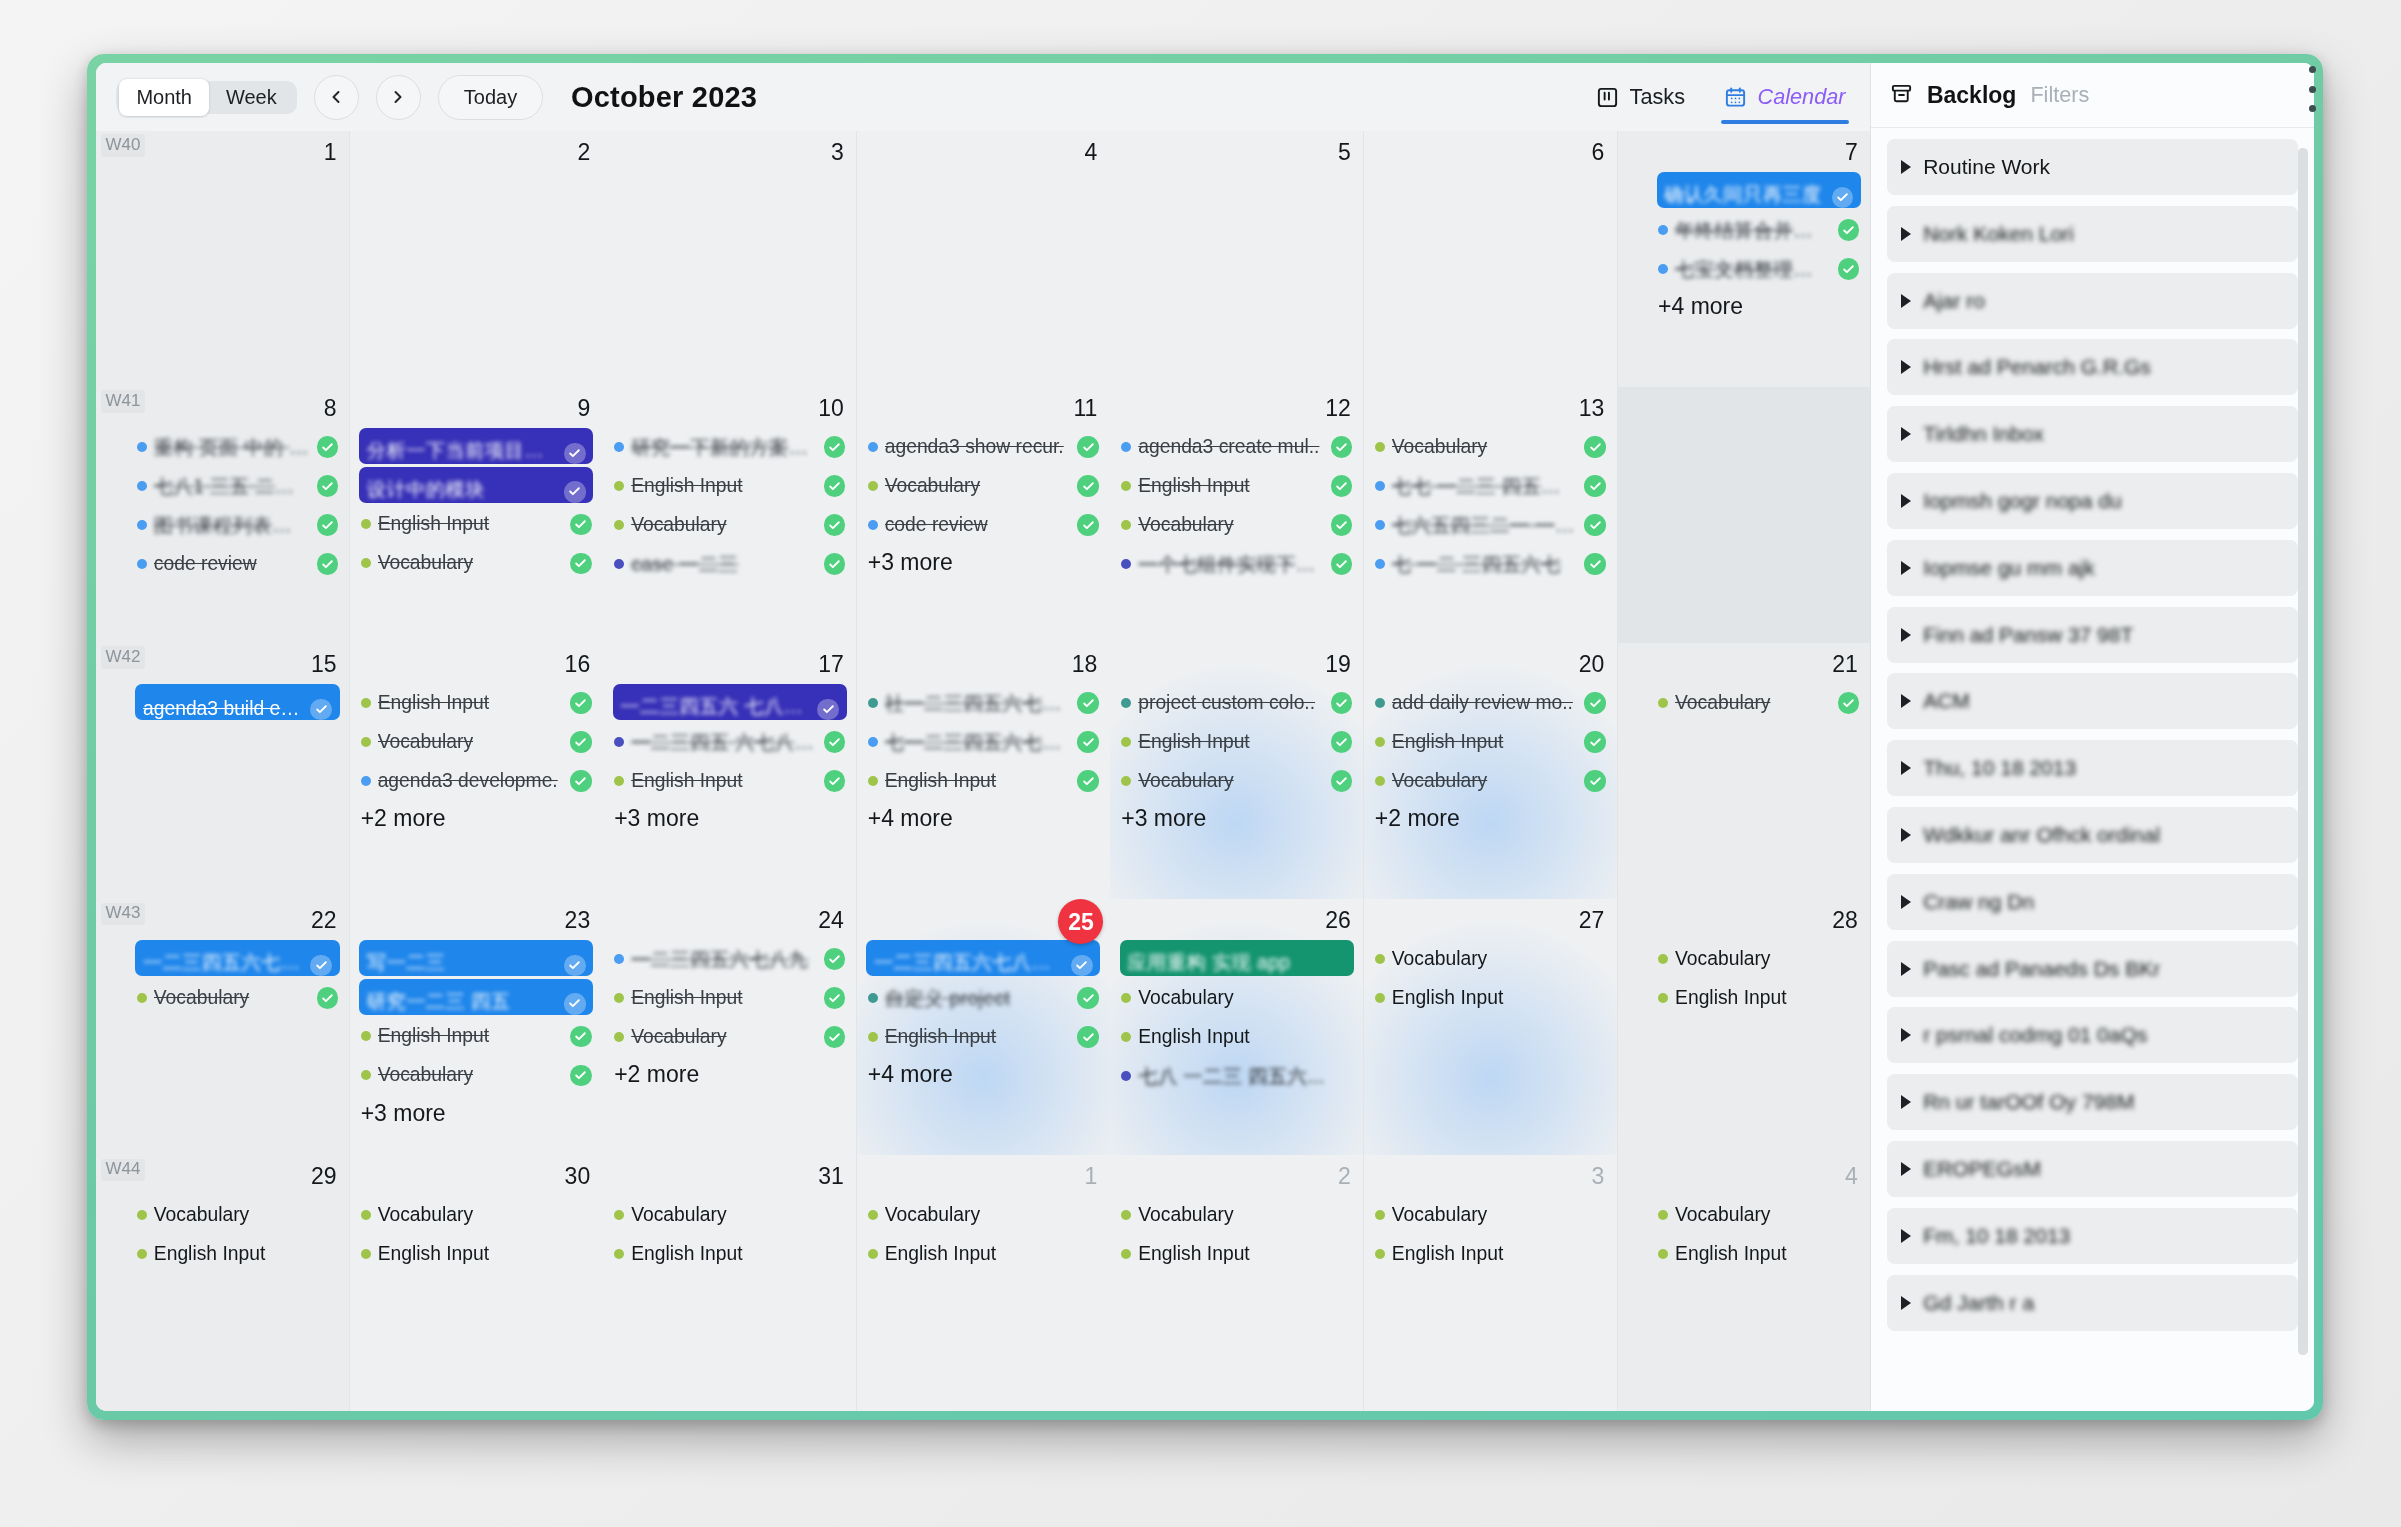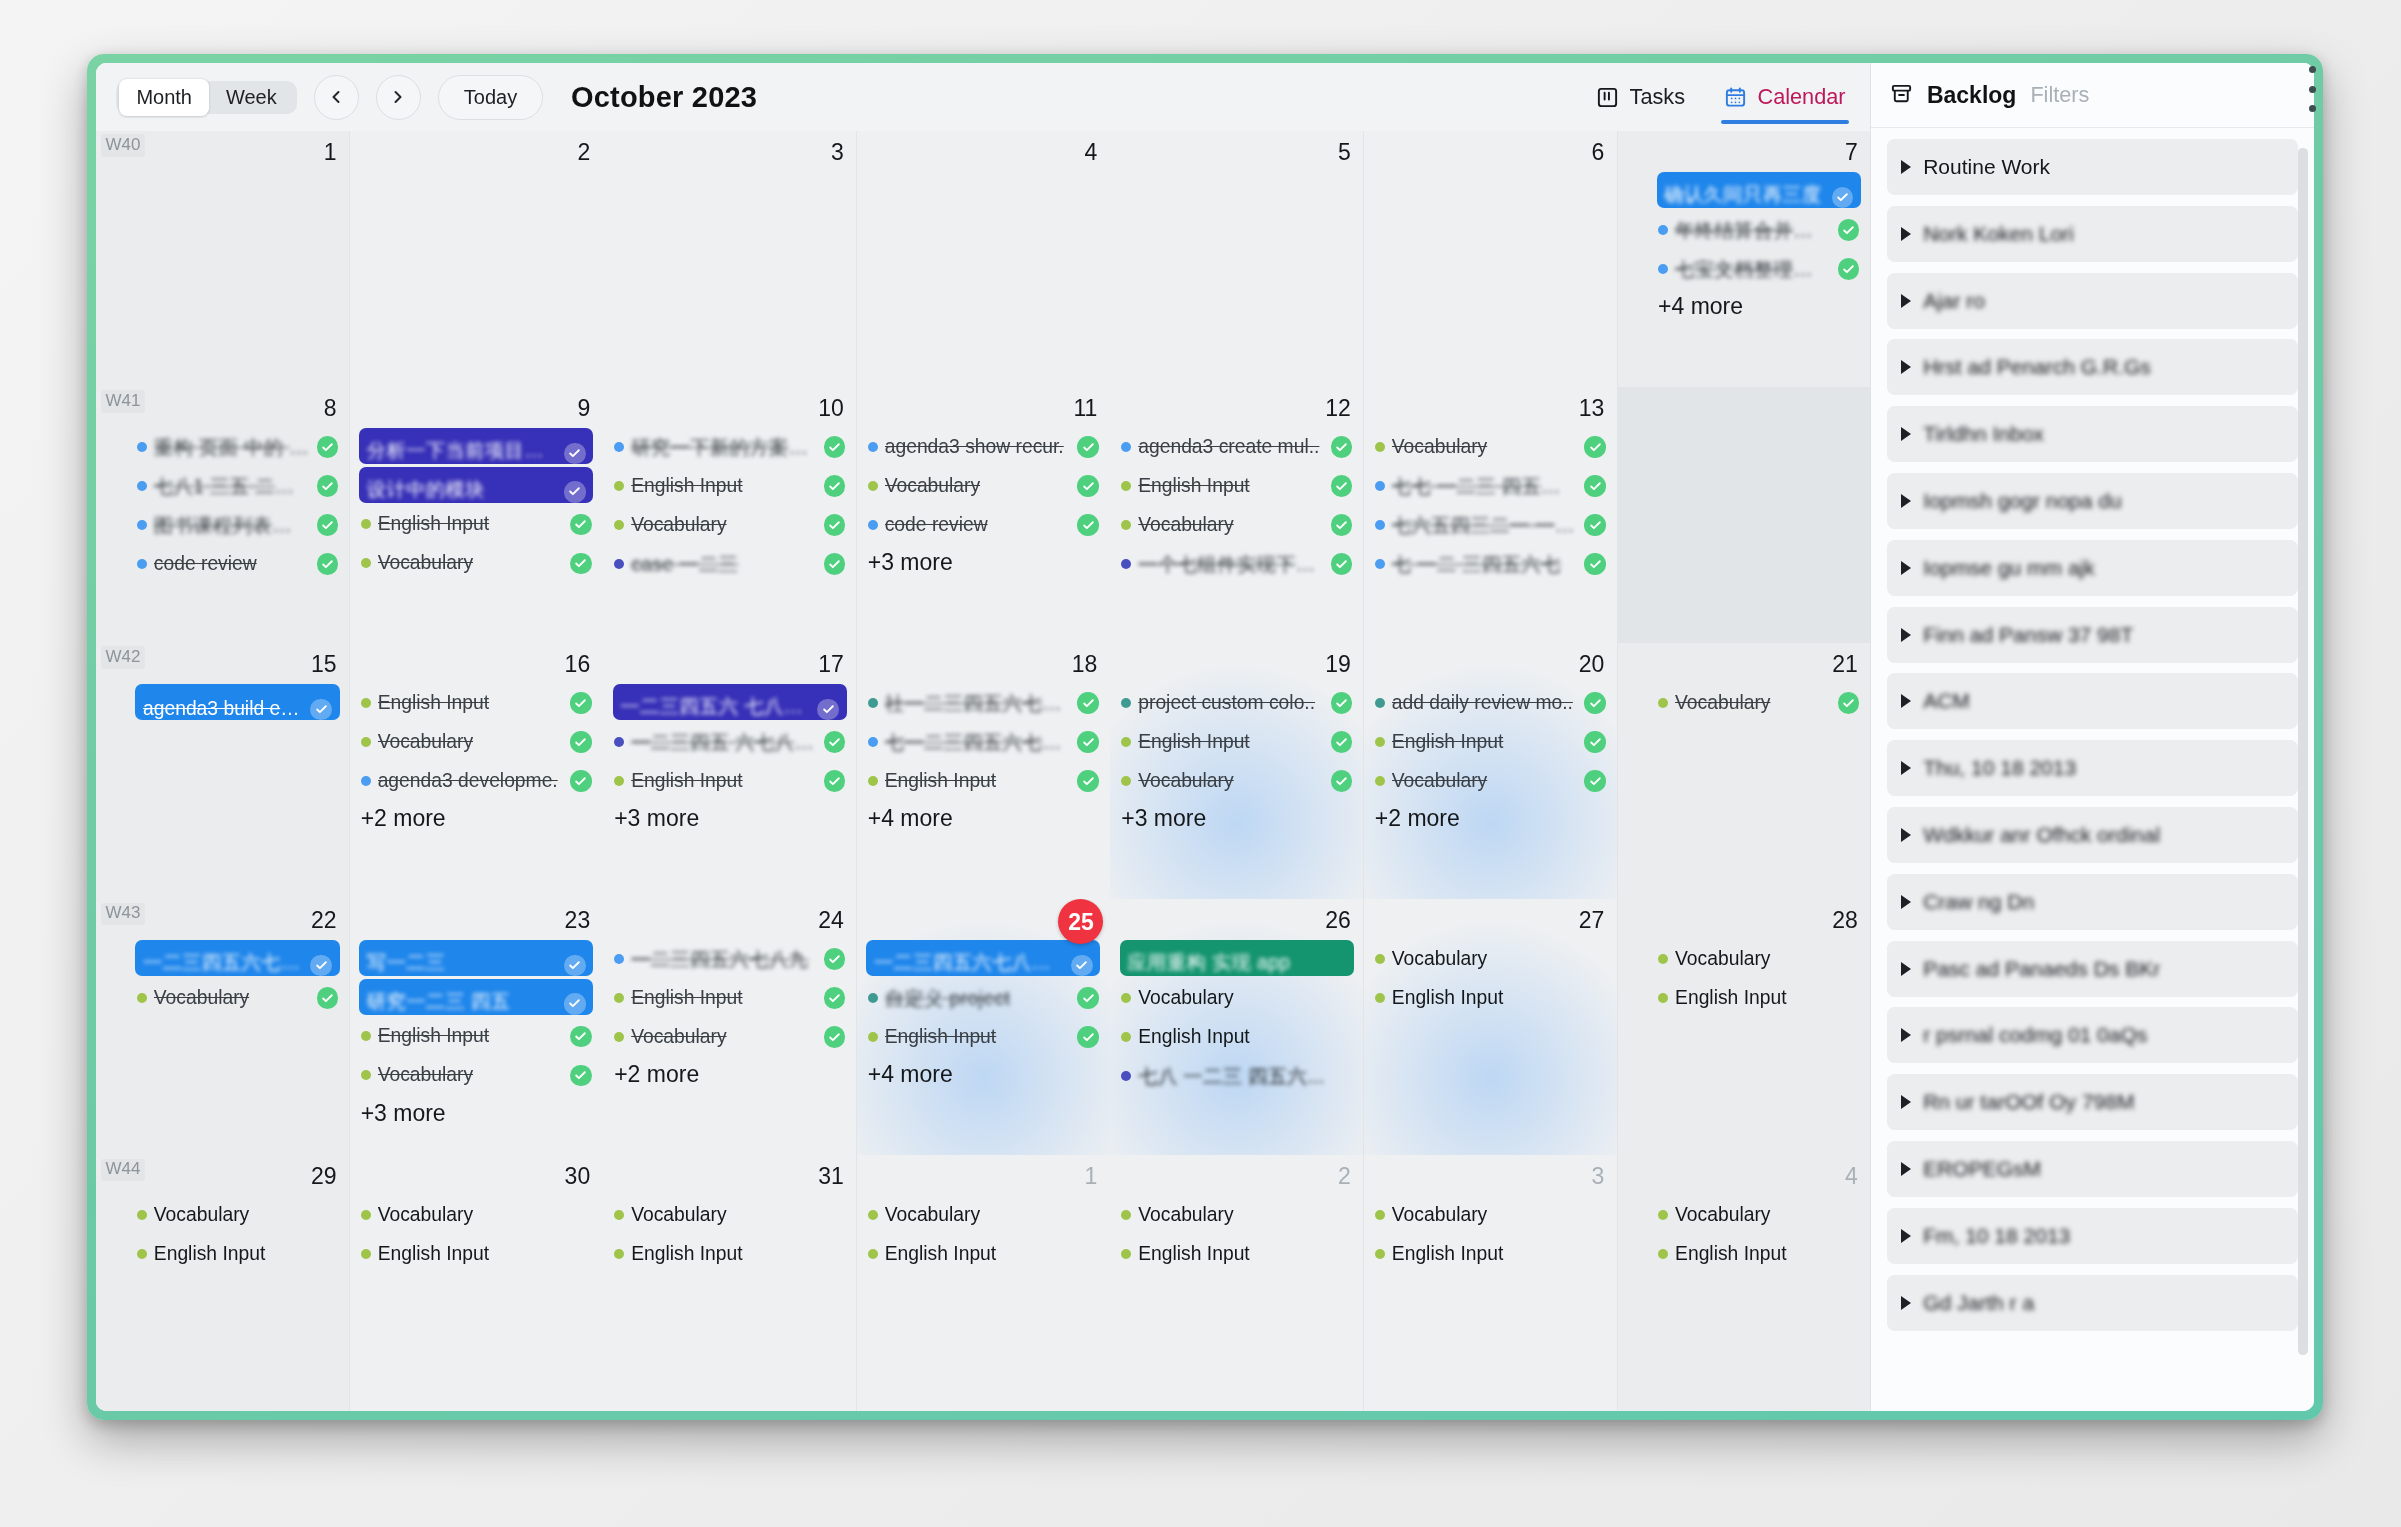--- a/index.html
+++ b/index.html
@@ -129,21 +129,21 @@
   .view-tab {
     display: flex; align-items: center; gap: 10.8px;
     height: 68px;
     padding: 0 3.1px 0 3.1px;
     cursor: pointer;
     font-size: 21.7px;
     color: #1b1e21;
     position: relative;
   }
   .view-tab .lbl { padding-bottom: 1.5px; }
-  .view-tab.active { color: #be185d; }
+  .view-tab.active { color: #8b5cf6; font-style: italic; }
   .view-tab.active::after {
     content:""; position:absolute; left:0; right:0; bottom:7.7px;
     height: 3.9px; background:#2f7de1; border-radius: 2.3px;
   }
   .view-tab svg { display:block; }
 
   
   .weekdays {
     display: grid;
     grid-template-columns: repeat(7, 1fr);

